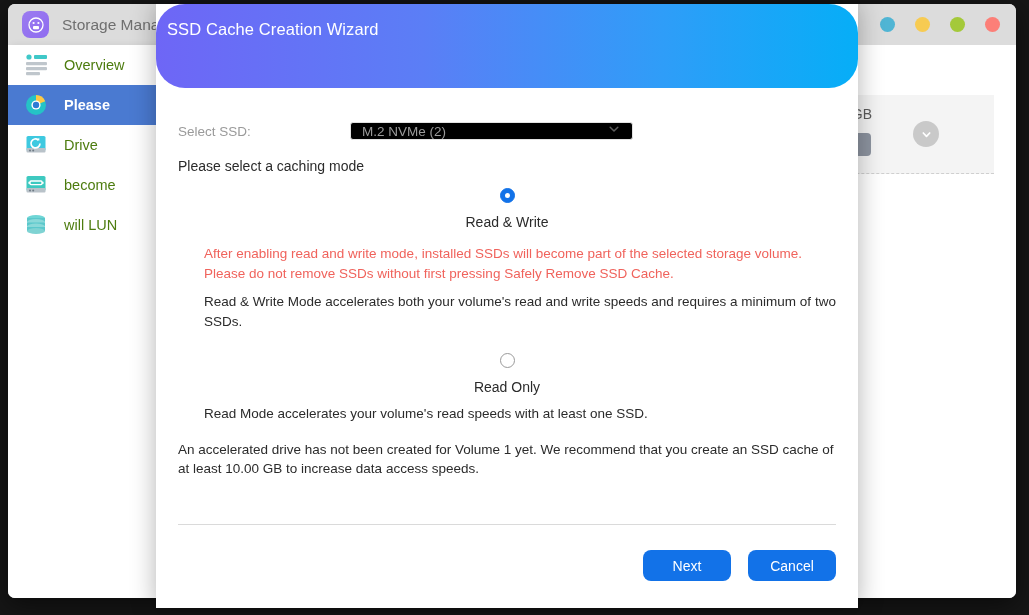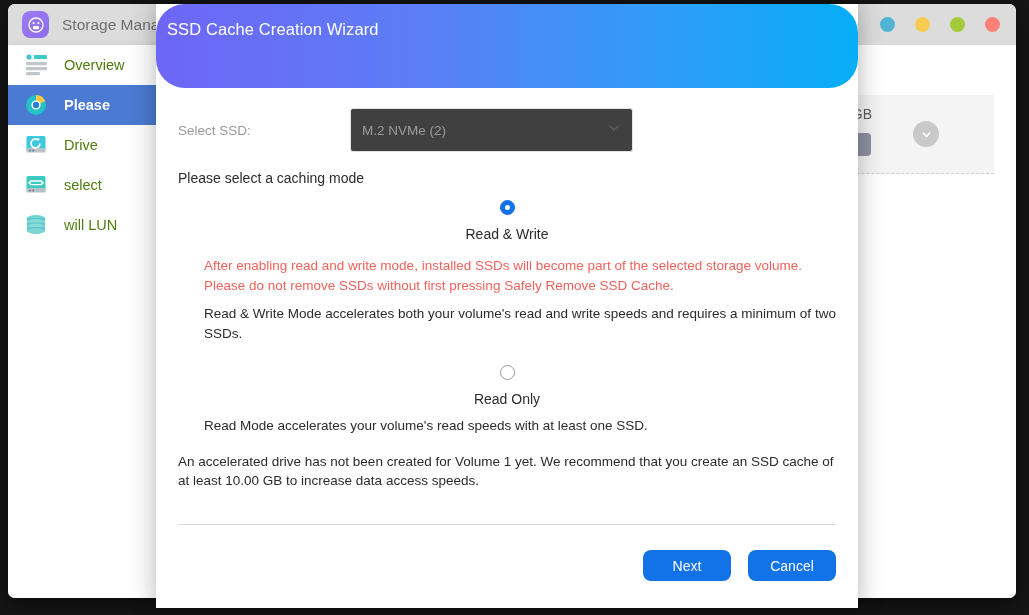--- a/index.html
+++ b/index.html
@@ -175,41 +175,41 @@
     border-radius: 29px;
   }
   #dialog-title {
     color: #ffffff;
     font-size: 16.5px;
     padding: 16px 0 0 11px;
     letter-spacing: .1px;
   }
   #dialog-body {
     position: relative;
-    padding: 0 22px;
+    padding: 14px 22px;
     height: 520px;
     box-sizing: border-box;
   }
 
   
   #ssd-row {
     display: flex;
     align-items: center;
     padding-top: 20px;
   }
   #ssd-label {
     font-size: 13.5px;
     color: #9a9a9a;
     width: 172px;
     flex: 0 0 172px;
   }
   #ssd-select {
     width: 283px;
-    height: 44px;
-    background: #404040;
+    height: 18px;
+    background: #000000;
     border: 1px solid #e2e2e2;
     border-radius: 3px;
     display: flex;
     align-items: center;
     justify-content: space-between;
     padding: 0 11px;
     box-sizing: border-box;
   }
   #ssd-select-value {
     font-size: 13.5px;
@@ -385,21 +385,21 @@
           <svg width="26" height="24" viewBox="0 0 26 24">
             <rect x="2.5" y="3" width="19" height="15" rx="1.6" fill="#3ec9c0"></rect>
             <rect x="2.5" y="15" width="19" height="4.6" rx="1" fill="#b9c2c9"></rect>
             <circle cx="6" cy="17.4" r="1" fill="#6e7a85"></circle>
             <circle cx="9.2" cy="17.4" r="1" fill="#6e7a85"></circle>
             <rect x="6" y="8" width="12" height="3.6" rx="1" fill="none" stroke="#ffffff" stroke-width="1.4"></rect>
             <rect x="4.4" y="8.8" width="1.6" height="2" fill="#ffffff"></rect>
             <rect x="18" y="8.8" width="1.6" height="2" fill="#ffffff"></rect>
           </svg>
         </span>
-        <span class="nav-label">select</span>
+        <span class="nav-label">become</span>
       </div>
 
       <div class="nav-item">
         <span class="nav-icon">
           <svg width="26" height="24" viewBox="0 0 26 24">
             <ellipse cx="12" cy="5" rx="9" ry="3" fill="#6fd6d6"></ellipse>
             <rect x="3" y="5" width="18" height="4" fill="#5bc8cc"></rect>
             <ellipse cx="12" cy="9" rx="9" ry="3" fill="#8ad9d9"></ellipse>
             <rect x="3" y="9.5" width="18" height="4" fill="#5bc8cc"></rect>
             <ellipse cx="12" cy="13.5" rx="9" ry="3" fill="#8ad9d9"></ellipse>

